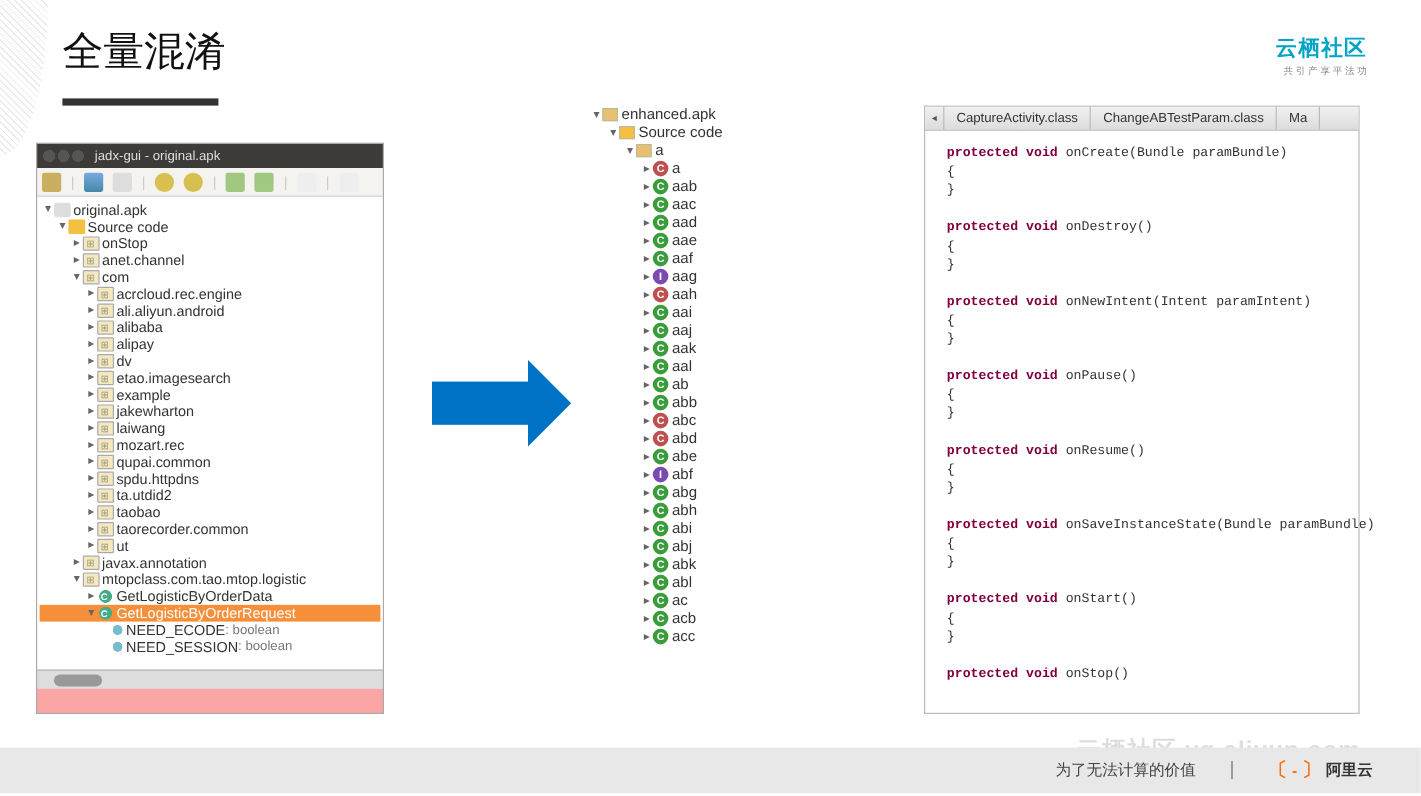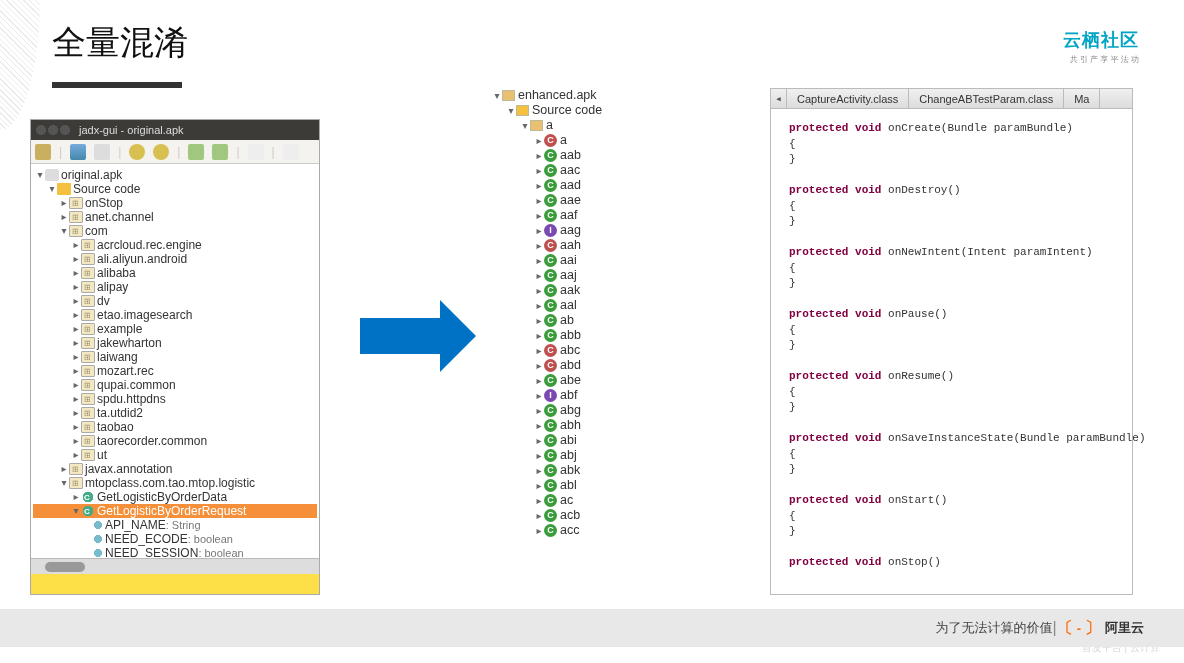--- a/index.html
+++ b/index.html
@@ -8,21 +8,21 @@
   .decoration { position: absolute; top: 0; left: 0; width: 40px; height: 130px; background: repeating-linear-gradient(45deg, #bbb 0, #bbb 1px, transparent 1px, transparent 4px); opacity: 0.3; border-radius: 0 0 100% 0; }
   
   .slide-title { position: absolute; top: 20px; left: 52px; font-size: 34px; font-weight: normal; color: #111; }
   .title-underline { position: absolute; top: 82px; left: 52px; width: 130px; height: 6px; background: #333; }
   
   .logo-top { position: absolute; top: 28px; right: 45px; text-align: right; }
   .logo-top-main { font-size: 18px; font-weight: bold; color: #00a4c4; letter-spacing: 1px; }
   .logo-top-sub { font-size: 8px; color: #888; margin-top: 2px; }
   
   
-  .panel1 { position: absolute; top: 119px; left: 30px; width: 290px; height: 476px; border: 1px solid #aaa; background: #fde047; font-size: 12px; }
+  .panel1 { position: absolute; top: 119px; left: 30px; width: 290px; height: 476px; border: 1px solid #aaa; background: #fca5a5; font-size: 12px; }
   .p1-titlebar { background: #3c3b37; color: #ddd; height: 20px; line-height: 20px; padding-left: 48px; font-size: 11px; position: relative; }
   .p1-titlebar::before { content: ''; position: absolute; left: 4px; top: 4px; width: 36px; height: 12px; background: radial-gradient(circle at 6px 6px, #555 5px, transparent 5px), radial-gradient(circle at 18px 6px, #555 5px, transparent 5px), radial-gradient(circle at 30px 6px, #555 5px, transparent 5px); }
   .p1-menubar { background: #e6e4e0; height: 20px; display: flex; gap: 4px; padding: 0 4px; align-items: center; font-size: 12px; color: #333; }
   .p1-menubar span { padding: 0 2px; cursor: pointer; }
   .p1-menubar u { text-decoration: underline; }
   .p1-toolbar { background: #f5f3ef; height: 24px; border-bottom: 1px solid #ccc; display: flex; align-items: center; padding: 0 4px; gap: 8px; }
   .p1-tool-icon { width: 16px; height: 16px; display: inline-block; border-radius: 2px; }
   .p1-tree { background: #fff; height: 394px; overflow: auto; padding: 4px 2px; color: #333; font-size: 12px; line-height: 14px; }
   .p1-scrollbar { height: 16px; background: #ddd; border-top: 1px solid #bbb; position: relative; }
   .p1-scrollbar::after { content: ''; position: absolute; left: 14px; top: 3px; width: 40px; height: 10px; background: #999; border-radius: 5px; }
@@ -56,21 +56,21 @@
   
   .panel3 { position: absolute; top: 88px; left: 770px; width: 363px; height: 507px; background: #fff; border: 1px solid #bbb; font-family: "Courier New", monospace; font-size: 11px; }
   .p3-tabs { height: 20px; background: linear-gradient(#f0f0f0, #dcdcdc); display: flex; border-bottom: 1px solid #bbb; align-items: stretch; }
   .p3-tab-arrow { width: 16px; display: flex; align-items: center; justify-content: center; color: #555; cursor: pointer; border-right: 1px solid #bbb; }
   .p3-tab { padding: 0 10px; display: flex; align-items: center; border-right: 1px solid #bbb; color: #333; font-family: Arial; font-size: 11px; cursor: pointer; text-align: center; }
   .p3-tab.cut { flex: 0 0 auto; }
   .p3-code { padding: 12px 18px; color: #333; line-height: 15.5px; white-space: pre; }
   .kw { color: #800040; font-weight: bold; }
   
   
-  .footer { position: absolute; bottom: 16px; left: 0; right: 0; height: 38px; background: #e8e8e8; display: flex; align-items: center; justify-content: flex-end; padding-right: 40px; gap: 0; }
+  .footer { position: absolute; bottom: 2px; left: 0; right: 0; height: 38px; background: #e8e8e8; display: flex; align-items: center; justify-content: flex-end; padding-right: 40px; gap: 28px; }
   .footer-text { font-size: 13px; color: #444; }
   .footer-sep { color: #888; }
   .footer-brand { display: flex; align-items: center; gap: 4px; font-size: 13px; color: #333; font-weight: bold; }
   .footer-bracket { font-size: 16px; color: #ff6a00; font-weight: bold; }
   .watermark { position: absolute; bottom: 24px; right: 50px; font-size: 20px; color: rgba(120,120,120,0.25); font-weight: bold; letter-spacing: 1px; }
   .watermark2 { position: absolute; bottom: 8px; right: 24px; font-size: 10px; color: rgba(120,120,120,0.3); }
 </style>
 </head>
 <body>
 
@@ -250,27 +250,20 @@
       <div class="tree-row sel">
         <span style="display:inline-block;width:36px"></span>
         <span class="tw">▾</span>
         <span class="ico ico-cls"></span>
         <span>GetLogisticByOrderRequest</span>
       </div>
       <div class="tree-row">
         <span style="display:inline-block;width:48px"></span>
         <span class="tw"> </span>
         <span class="ico ico-field"></span>
-        <span>API_NAME</span>
-        <span class="thin"> : String</span>
-      </div>
-      <div class="tree-row">
-        <span style="display:inline-block;width:48px"></span>
-        <span class="tw"> </span>
-        <span class="ico ico-field"></span>
         <span>NEED_ECODE</span>
         <span class="thin"> : boolean</span>
       </div>
       <div class="tree-row">
         <span style="display:inline-block;width:48px"></span>
         <span class="tw"> </span>
         <span class="ico ico-field"></span>
         <span>NEED_SESSION</span>
         <span class="thin"> : boolean</span>
       </div>

